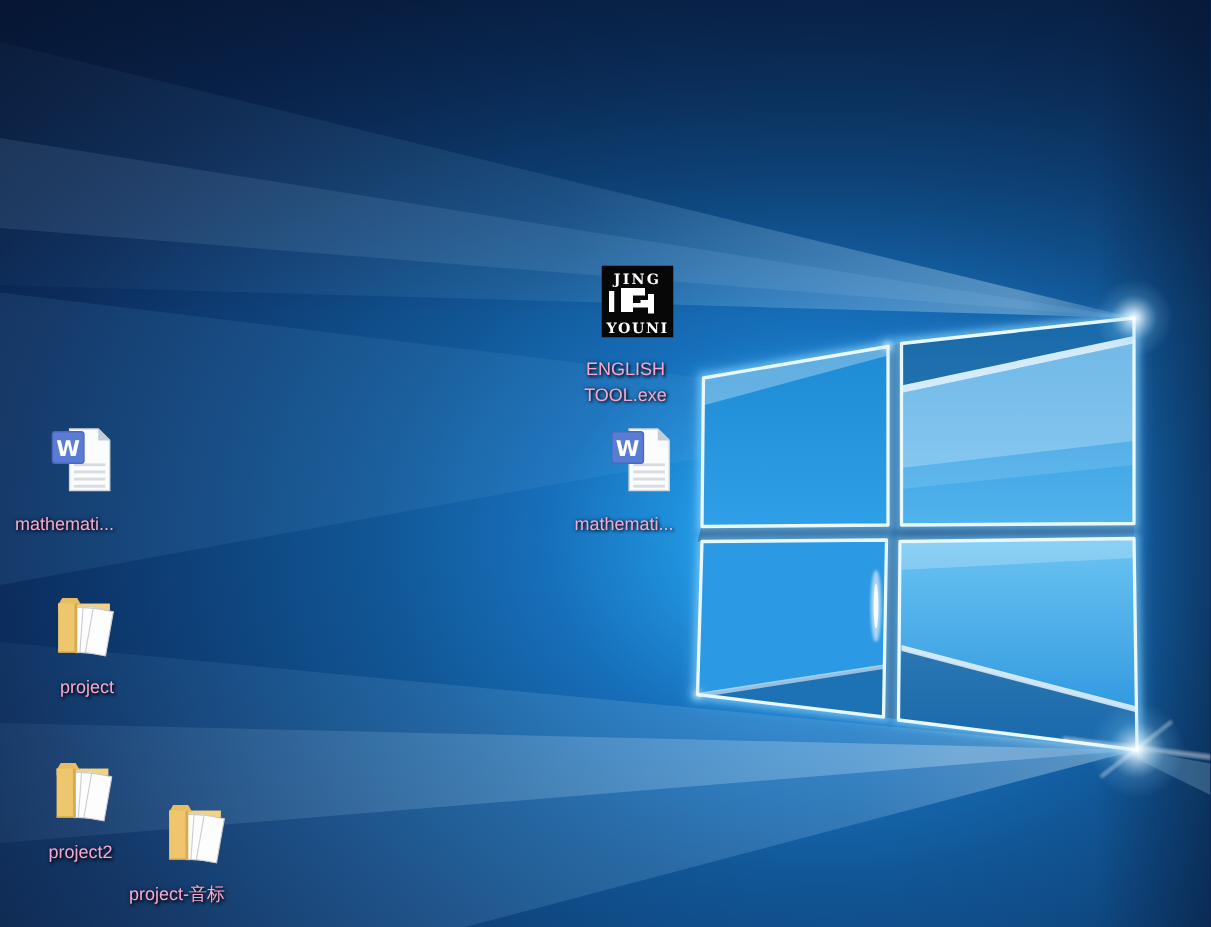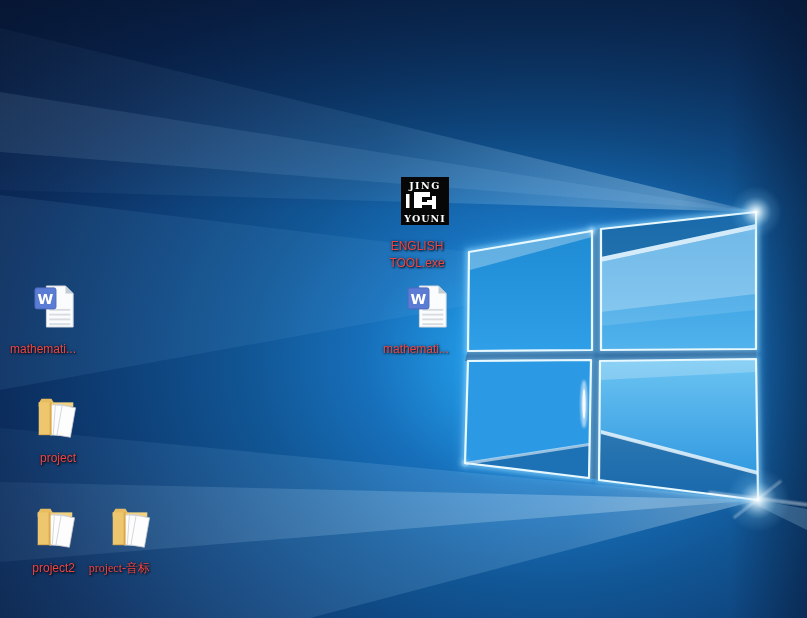--- a/index.html
+++ b/index.html
@@ -12,31 +12,31 @@
   .desktop{position:absolute;inset:0;width:807px;height:618px;}
   .wallpaper{position:absolute;left:0;top:0;width:807px;height:618px;display:block;}
 
   .desk-icon{
     position:absolute;width:80px;
     display:flex;flex-direction:column;align-items:flex-end;gap:13px;
     cursor:default;
   }
   .icon-art{flex:0 0 auto;line-height:0;}
   .icon-label{
-    font-size:12px;line-height:15px;color:#ef4444;text-align:center;
+    font-size:12px;line-height:15px;color:#f9a8d4;text-align:center;
     text-shadow:1px 1px 2px rgba(0,0,0,.9),0 0 3px rgba(0,0,0,.55);
     white-space:pre-wrap;word-break:break-word;
   }
   .di-english{left:369px;top:177px;}
   .di-english .icon-label{max-width:64px;line-height:17px;}
   .di-math{left:-4px;top:284px;}
   .di-vocab{left:369px;top:284px;}
   .di-project{left:-4px;top:394px;}
   .di-project2{left:-5px;top:504px;}
-  .di-yinbiao{left:70px;top:504px;font-family:Liberation Serif, serif;}
+  .di-yinbiao{left:70px;top:532px;}
 </style>
 </head>
 <body>
 
 <div class="desktop">
 
   <svg class="wallpaper" viewBox="0 0 807 618" width="807" height="618" aria-hidden="true">
     <defs>
       <radialGradient id="bg" cx="0.68" cy="0.58" r="0.88">
         <stop offset="0" stop-color="#2fa9f0"></stop>

